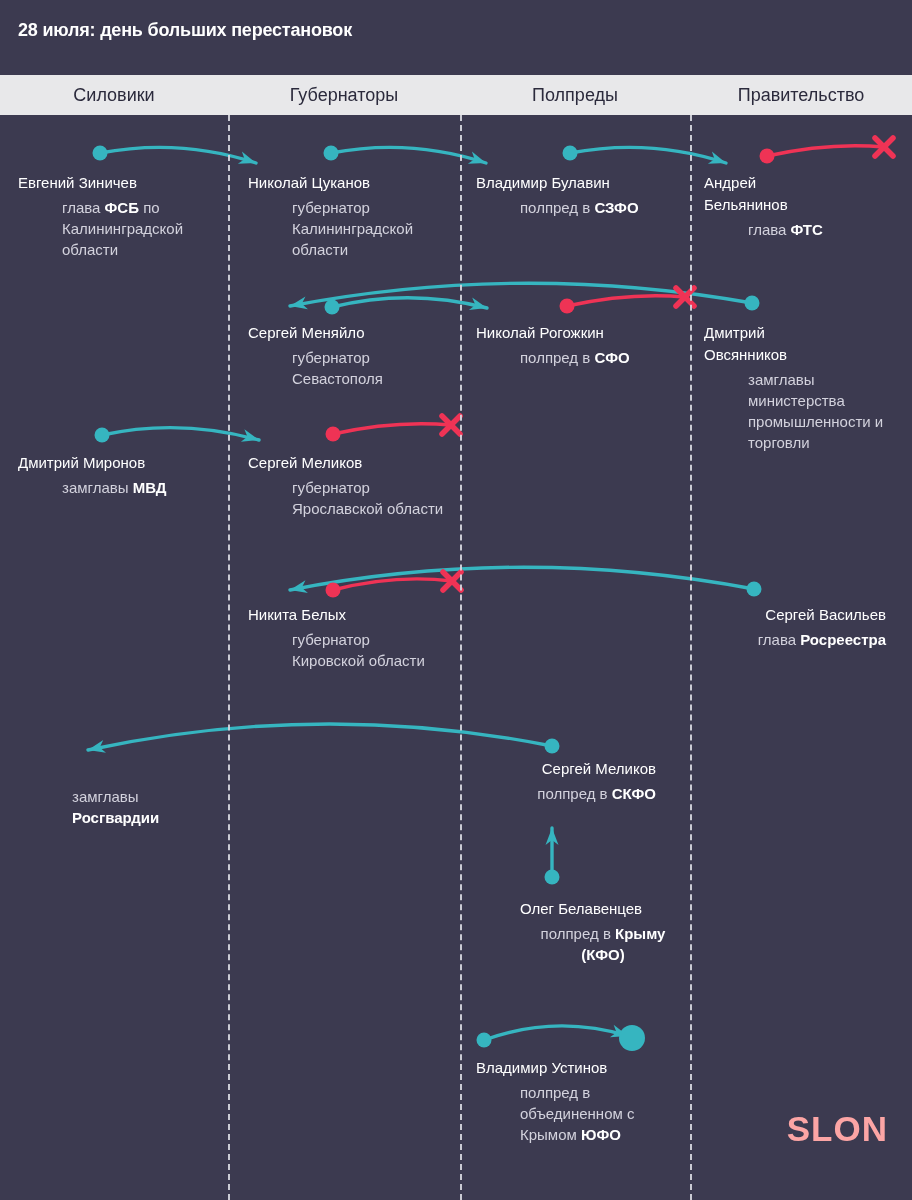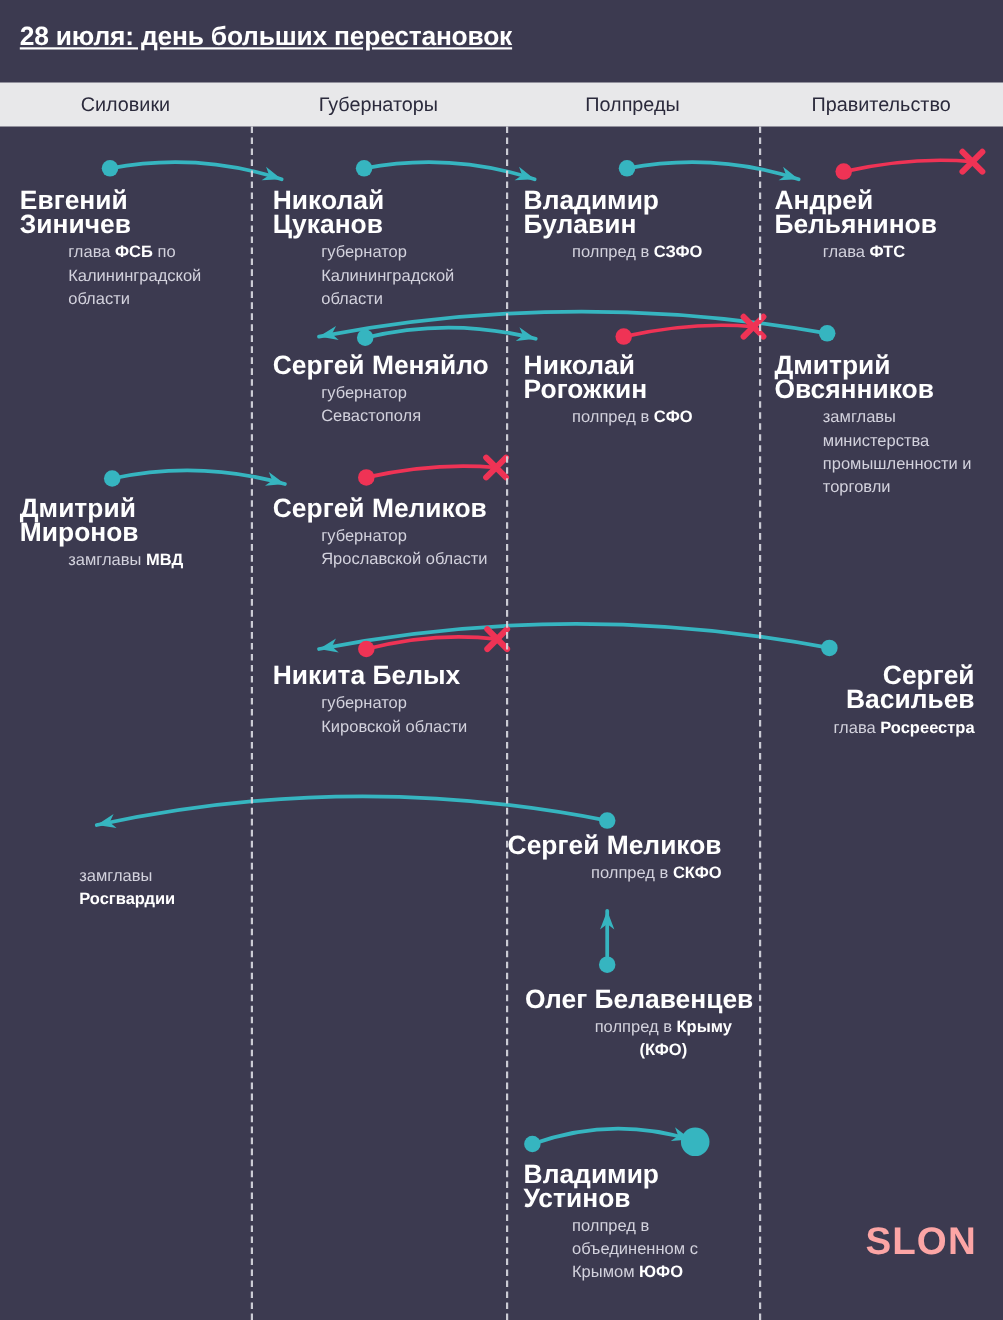--- a/index.html
+++ b/index.html
@@ -14,24 +14,23 @@
     width: 912px; height: 1200px;
     background: #3c3a50;
   }
   
   #title-bar {
     position: absolute; left: 0; top: 0; width: 912px; height: 75px;
     background: #3c3a50;
   }
   #title-text {
     position: absolute; left: 18px; top: 20px;
-    font-size: 24px; font-weight: bold; color: #ffffff;
+    font-size: 18px; font-weight: bold; color: #ffffff;
     letter-spacing: -0.2px;
     white-space: nowrap;
-    text-decoration: underline;
   }
   
   #header-band {
     position: absolute; left: 0; top: 75px; width: 912px; height: 40px;
     background: #e8e8ea;
   }
   .col-head {
     position: absolute; top: 75px; height: 40px;
     display: flex; align-items: center; justify-content: center;
     font-size: 18px; color: #2b2a3c;
@@ -48,21 +47,21 @@
   #arrow-layer {
     position: absolute; left: 0; top: 0; width: 912px; height: 1200px;
     pointer-events: none;
   }
   
   .person {
     position: absolute;
     color: #ffffff;
   }
   .person .pname {
-    font-size: 24px; font-weight: bold; color: #ffffff;
+    font-size: 15px; font-weight: normal; color: #ffffff;
     line-height: 22px;
     white-space: pre-line;
   }
   .person .prole {
     font-size: 15px; color: #d3d2dd; line-height: 21px;
     margin-top: 3px;
     white-space: pre-line;
     margin-left: 44px;
   }
   .person .prole b { color: #ffffff; font-weight: bold; }

